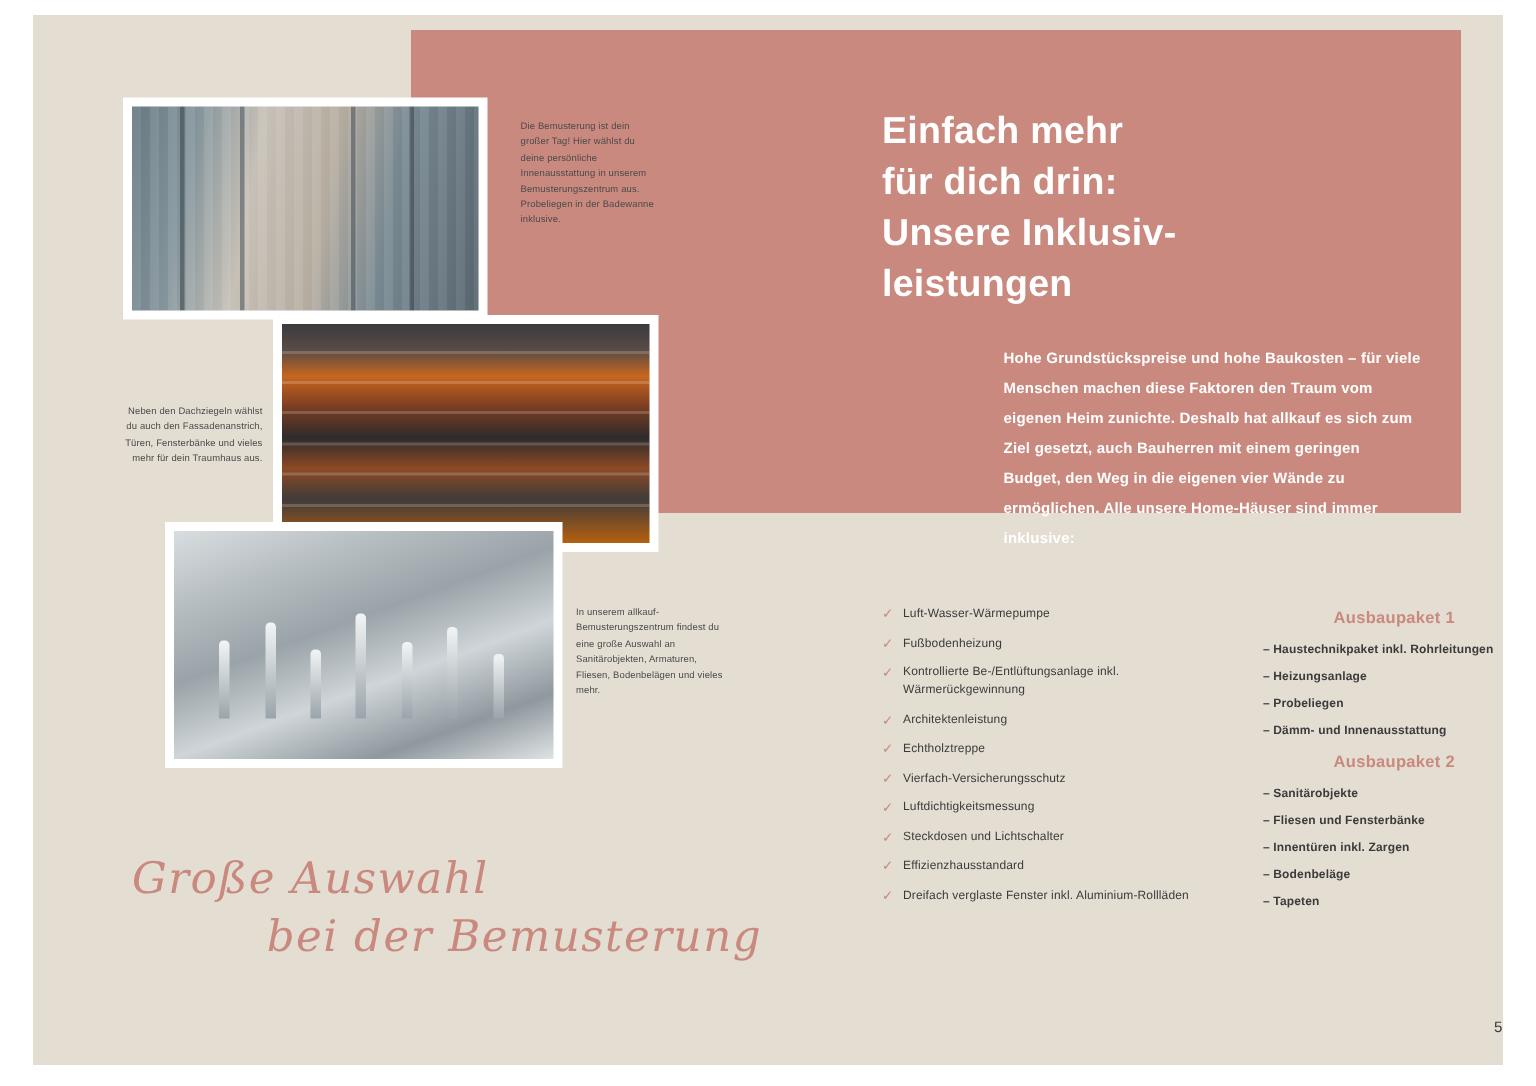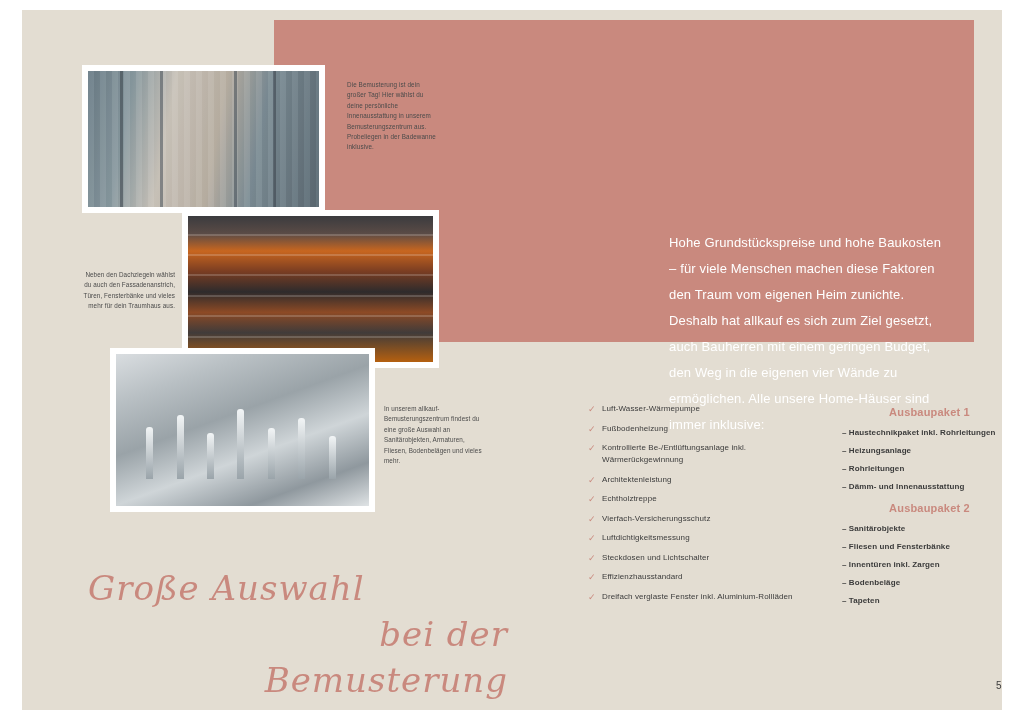--- a/index.html
+++ b/index.html
@@ -116,23 +116,24 @@
     line-height: 1.36;
     font-weight: bold;
     letter-spacing: .2px;
   }
   #intro-text {
     position: absolute;
     left: 647px;
     top: 220px;
     width: 278px;
     color: #ffffff;
-    font-size: 13px;
+    font-size: 10px;
     line-height: 2.0;
     letter-spacing: .15px;
+    font-weight: bold;
   }
 
   
   #checklist {
     position: absolute;
     left: 566px;
     top: 393px;
     width: 240px;
   }
   .check-row {
@@ -180,21 +181,21 @@
 
   
   #slogan {
     position: absolute;
     left: 66px;
     top: 556px;
     width: 420px;
     color: #c9897e;
     font-family: "DejaVu Serif", serif;
     font-style: italic;
-    font-size: 34px;
+    font-size: 29px;
     line-height: 1.35;
     letter-spacing: 1px;
   }
   #slogan .line2 { display: block; padding-left: 70px; text-align: right; }
 
   
   #page-number {
     position: absolute;
     left: 974px;
     top: 670px;
@@ -246,20 +247,26 @@
           <span style="left:72%;height:40%"></span>
           <span style="left:84%;height:28%"></span>
         </div>
       </div>
     </div>
 
     <div class="caption" id="cap-consultation">Die Bemusterung ist dein großer Tag! Hier wählst du deine persönliche Innenausstattung in unserem Bemusterungszentrum aus. Probeliegen in der Badewanne inklusive.</div>
     <div class="caption" id="cap-tiles">Neben den Dachziegeln wählst du auch den Fassadenanstrich, Türen, Fensterbänke und vieles mehr für dein Traumhaus aus.</div>
     <div class="caption" id="cap-faucets">In unserem allkauf-Bemusterungszentrum findest du eine große Auswahl an Sanitärobjekten, Armaturen, Fliesen, Bodenbelägen und vieles mehr.</div>
 
+    <div id="headline">
+      <div>Einfach mehr</div>
+      <div>für dich drin:</div>
+      <div>Unsere Inklusiv-</div>
+      <div>leistungen</div>
+    </div>
 
     <div id="intro-text">Hohe Grundstückspreise und hohe Baukosten – für viele Menschen machen diese Faktoren den Traum vom eigenen Heim zunichte. Deshalb hat allkauf es sich zum Ziel gesetzt, auch Bauherren mit einem geringen Budget, den Weg in die eigenen vier Wände zu ermöglichen. Alle unsere Home-Häuser sind immer inklusive:</div>
 
     <div id="checklist">
       <div class="check-row">
         <span class="check-mark">✓</span>
         <span class="check-text">Luft-Wasser-Wärmepumpe</span>
       </div>
       <div class="check-row">
         <span class="check-mark">✓</span>
@@ -296,21 +303,21 @@
       <div class="check-row">
         <span class="check-mark">✓</span>
         <span class="check-text">Dreifach verglaste Fenster inkl. Aluminium-Rollläden</span>
       </div>
     </div>
 
     <div class="package" id="package-1">
       <div class="package-title">Ausbaupaket 1</div>
       <div class="package-item">– Haustechnikpaket inkl. Rohrleitungen</div>
       <div class="package-item">– Heizungsanlage</div>
-      <div class="package-item">– Rohrleitungen</div>
+      <div class="package-item">– Probeliegen</div>
       <div class="package-item">– Dämm- und Innenausstattung</div>
     </div>
 
     <div class="package" id="package-2">
       <div class="package-title">Ausbaupaket 2</div>
       <div class="package-item">– Sanitärobjekte</div>
       <div class="package-item">– Fliesen und Fensterbänke</div>
       <div class="package-item">– Innentüren inkl. Zargen</div>
       <div class="package-item">– Bodenbeläge</div>
       <div class="package-item">– Tapeten</div>

